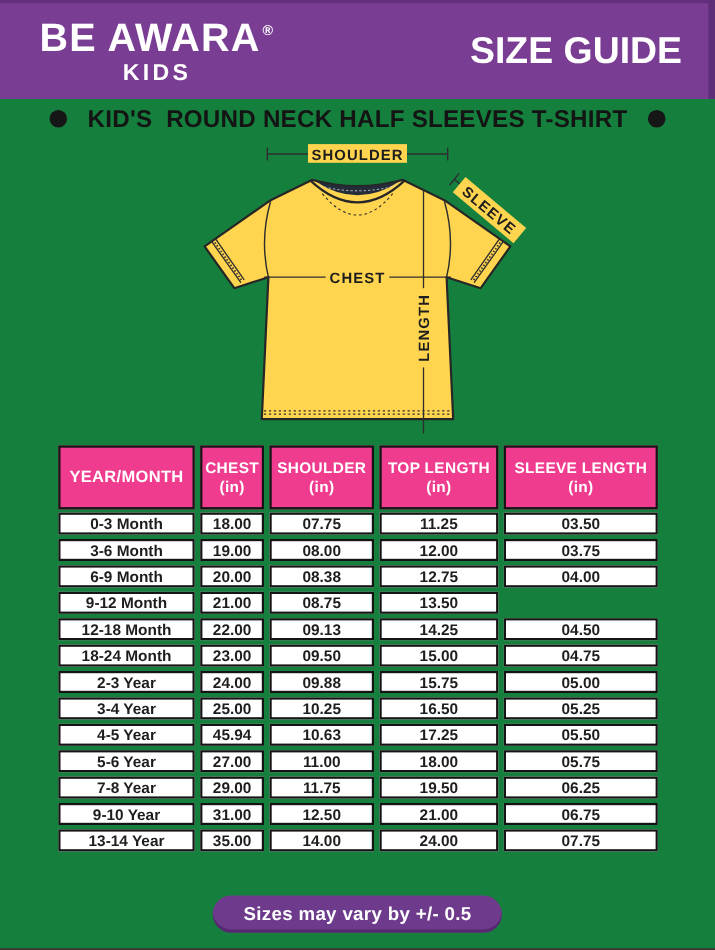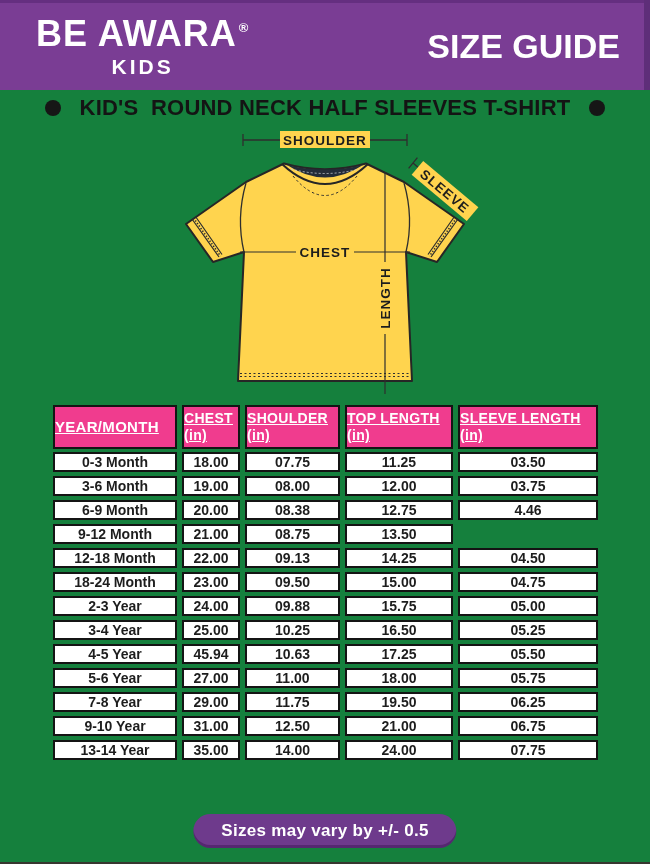--- a/index.html
+++ b/index.html
@@ -32,22 +32,22 @@
   .dot{width:16px;height:16px;border-radius:50%;background:#161616;flex:0 0 auto;}
   .title-text{font-size:22px;font-weight:700;color:#141414;letter-spacing:0.2px;white-space:pre;}
   
   .diagram{position:absolute;top:118px;left:0;}
   .diagram text{font-family:"Liberation Sans",sans-serif;font-weight:700;font-size:13.5px;fill:#1d1d1d;letter-spacing:1px;}
   
   .size-table{position:absolute;top:405px;left:53px;width:545px;}
   .thead,.tr{display:grid;grid-template-columns:124px 58px 95px 108px 140px;column-gap:5px;}
   .th{
     background:#F03C8E;border:2.5px solid #141414;box-sizing:border-box;
-    height:44px;display:flex;flex-direction:column;align-items:flex-start;justify-content:center;
-    color:#fff;font-weight:700;font-size:14px;line-height:1.2;text-align:center;letter-spacing:0.3px;text-decoration:underline;
+    height:58px;display:flex;flex-direction:column;align-items:center;justify-content:center;
+    color:#fff;font-weight:700;font-size:14px;line-height:1.2;text-align:center;letter-spacing:0.3px;
   }
   .thead .th:first-child{font-size:15px;}
   .tr{margin-top:4px;}
   .tbody .tr:first-child{margin-top:3px;}
   .td{
     background:#fff;border:2px solid #141414;box-sizing:border-box;
     height:20px;display:flex;align-items:center;justify-content:center;
     font-size:14px;font-weight:700;color:#1d1d1d;line-height:1;
   }
   
@@ -164,21 +164,21 @@
           <div class="td">19.00</div>
           <div class="td">08.00</div>
           <div class="td">12.00</div>
           <div class="td">03.75</div>
         </div>
         <div class="tr">
           <div class="td">6-9 Month</div>
           <div class="td">20.00</div>
           <div class="td">08.38</div>
           <div class="td">12.75</div>
-          <div class="td">4.46</div>
+          <div class="td">04.00</div>
         </div>
         <div class="tr">
           <div class="td">9-12 Month</div>
           <div class="td">21.00</div>
           <div class="td">08.75</div>
           <div class="td">13.50</div>
         </div>
         <div class="tr">
           <div class="td">12-18 Month</div>
           <div class="td">22.00</div>

